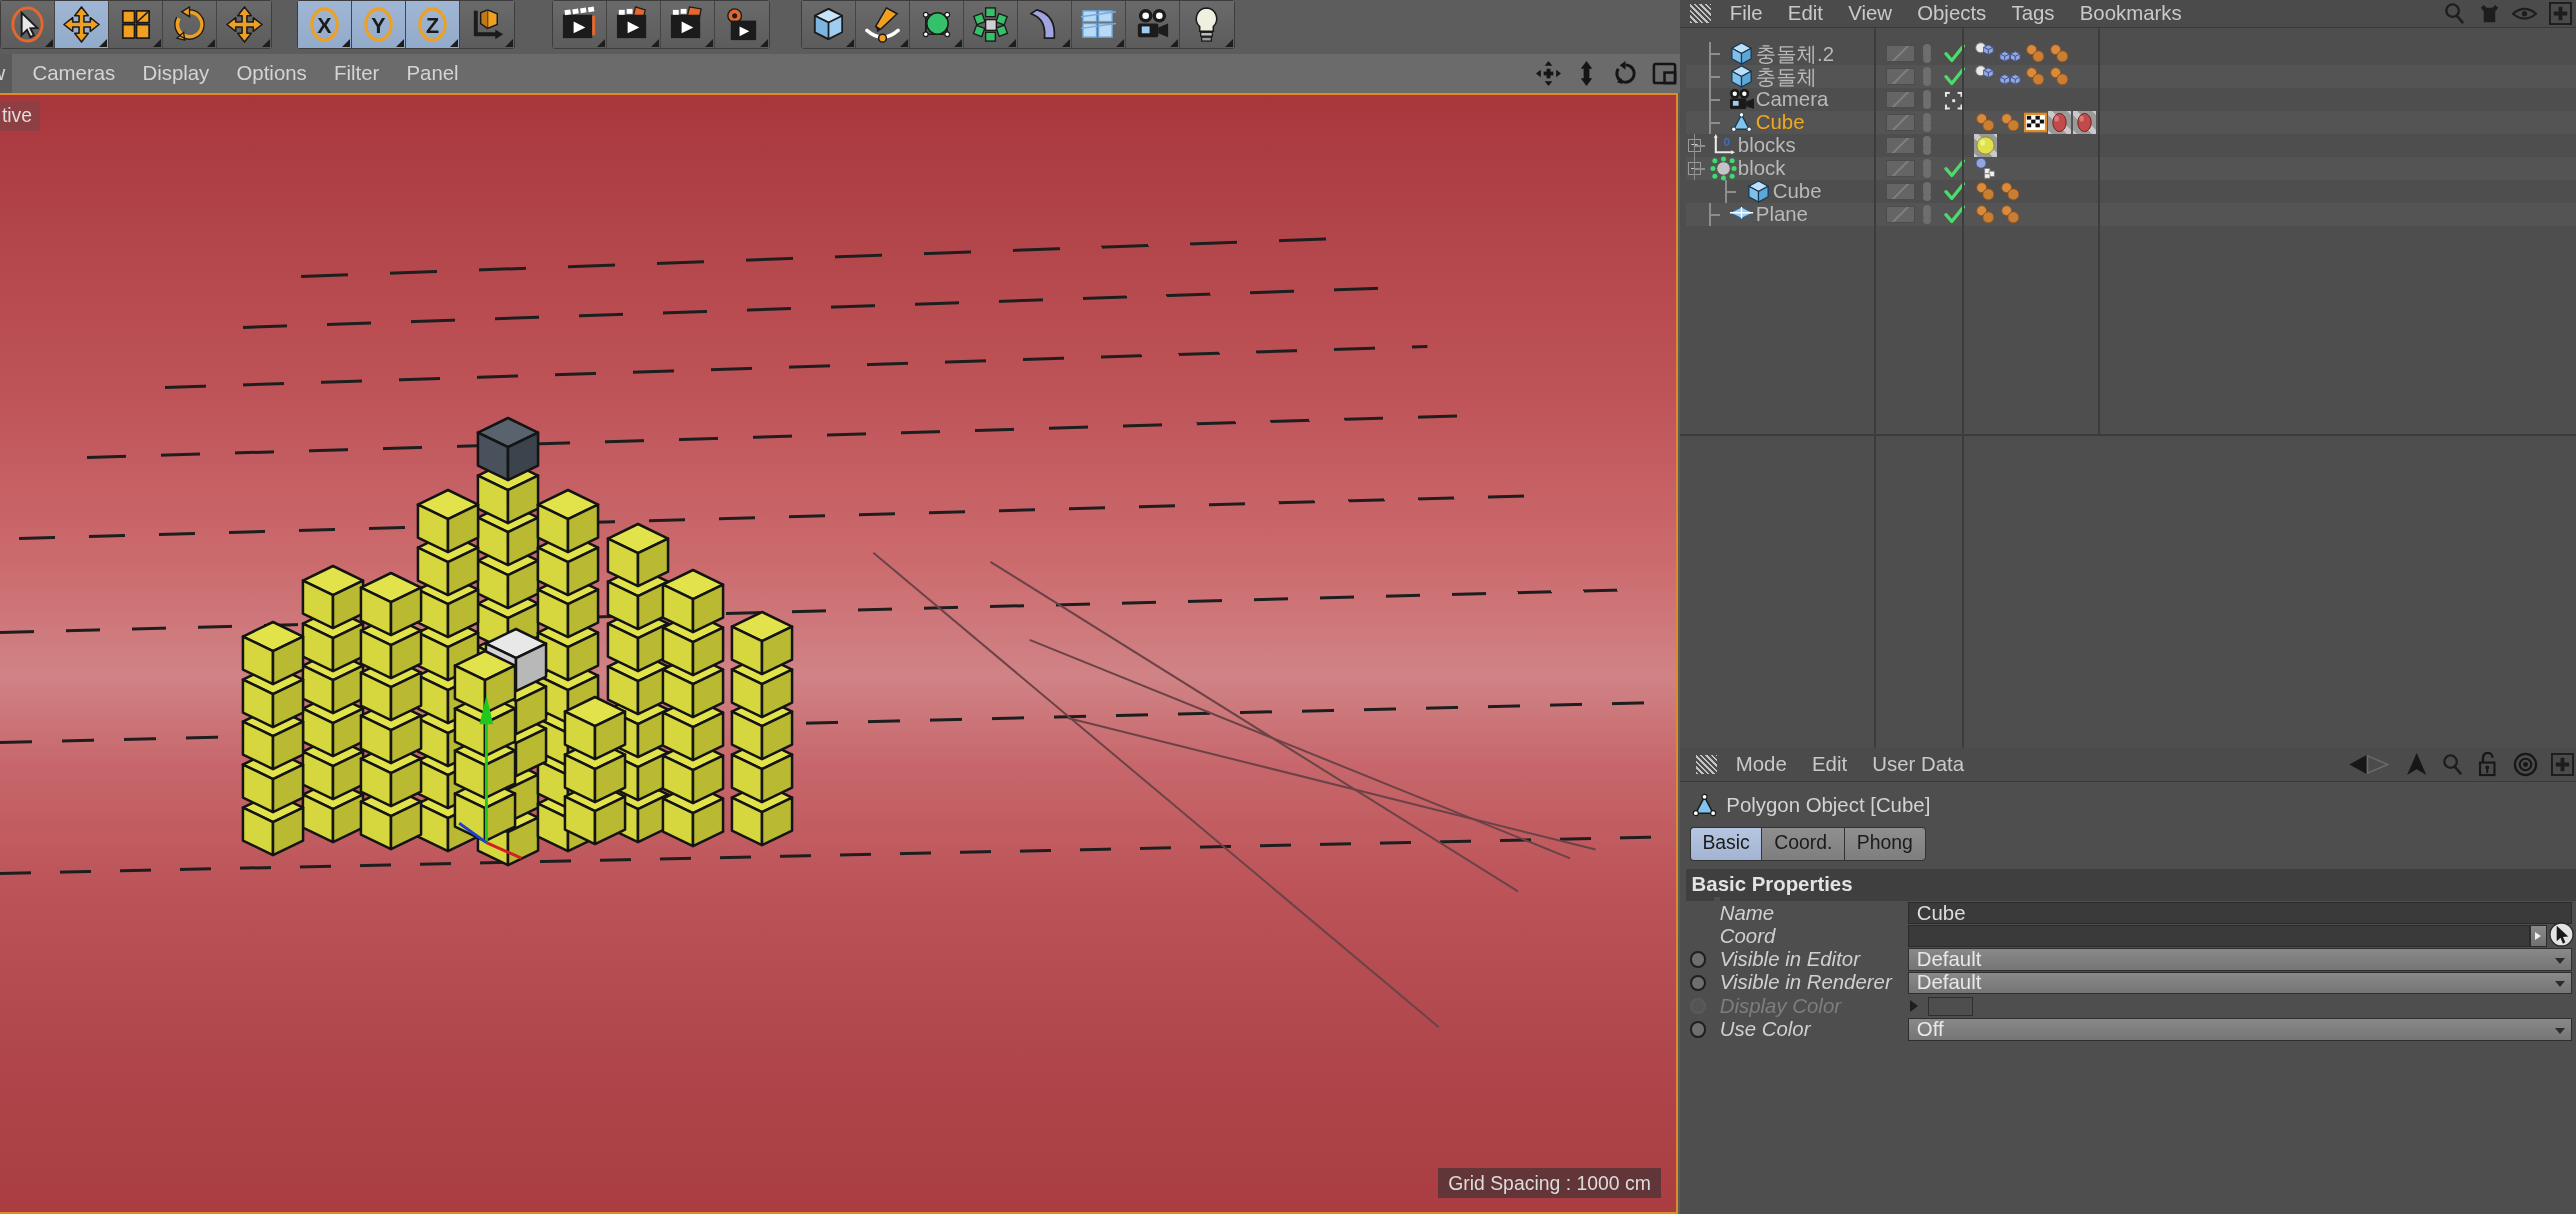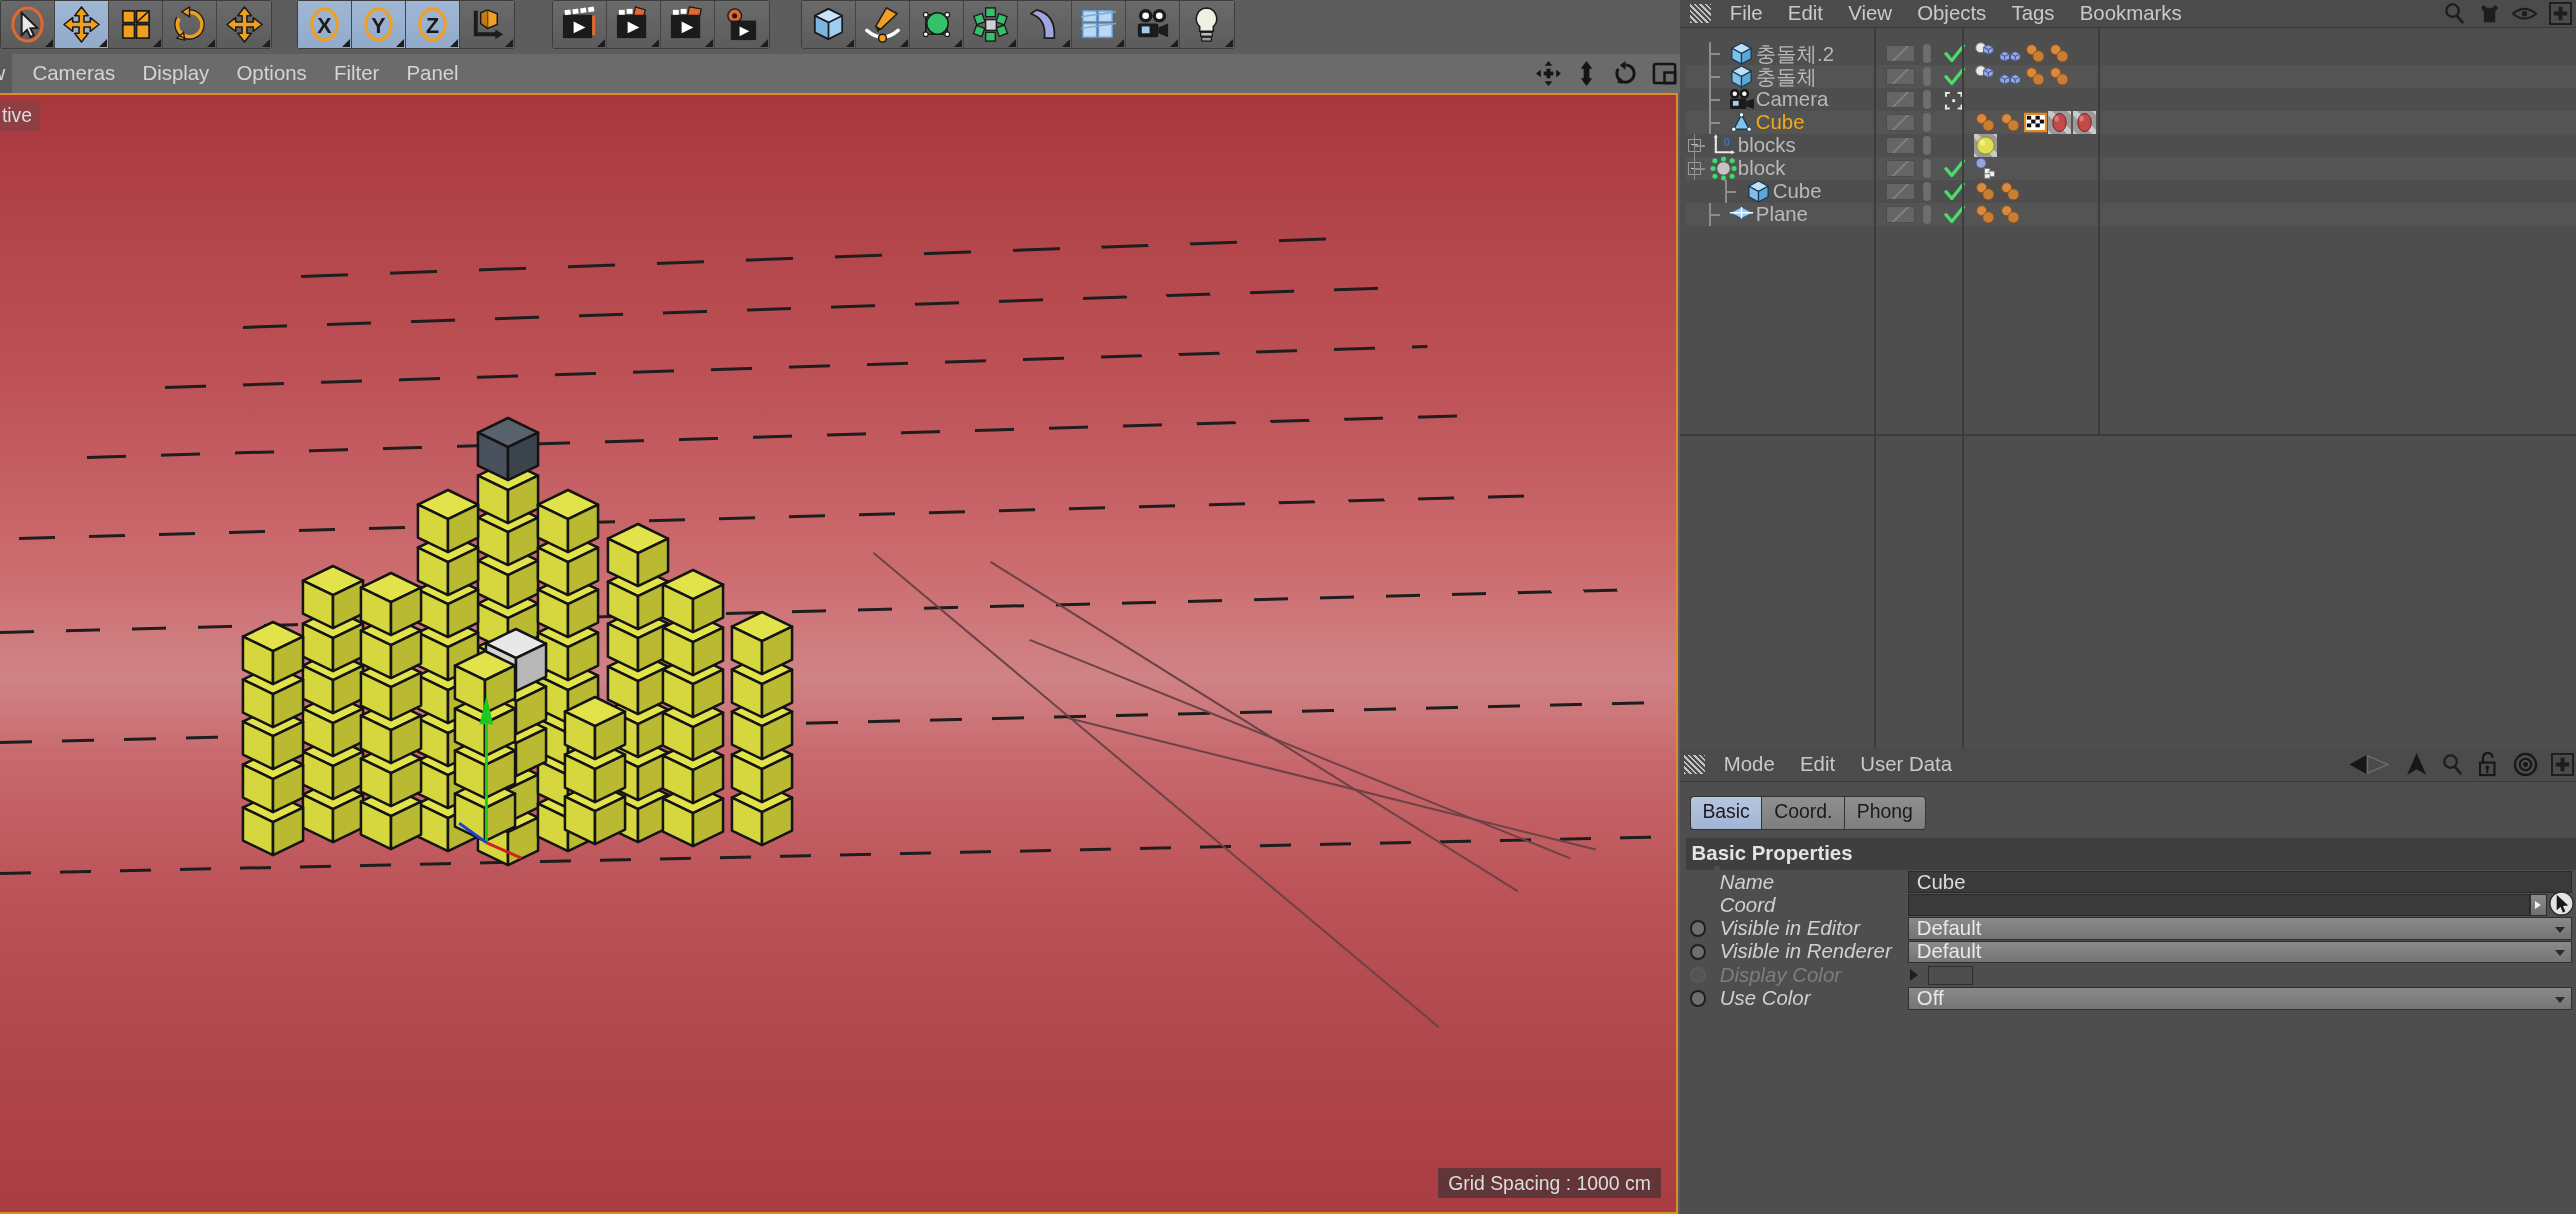--- a/index.html
+++ b/index.html
@@ -106,21 +106,21 @@
   .oname { font-size:20.4px; color:#b9b9b9; white-space:nowrap; }
   .oname.sel { color:#f0a91e; }
   .col-div { position:absolute; top:0; bottom:0; width:1.9px; background:#3c3c3c; }
   .tagslot { width:23px; height:23px; position:relative; }
 
   
   #attrman {
     position:absolute; left:1680px; top:748px; width:896px; height:466px;
     background:#4b4b4b;
   }
-  #am-head { height:33px; display:flex; align-items:center; padding-left:4px; }
+  #am-head { height:33px; display:flex; align-items:center; padding-left:16px; }
   #am-head-icons { margin-left:auto; display:flex; align-items:center; gap:13.6px; padding-right:1.9px; }
   #am-body { position:absolute; left:0; top:33px; right:0; bottom:0;
              background:#4e4e4e; border-top:1.9px solid #3a3a3a; padding:7.8px 0 0 5.8px; }
   #am-objline { display:flex; align-items:center; gap:9.7px; height:31px; padding-left:5.8px; }
   #am-objline .txt { font-size:20.4px; color:#d3d3d3; }
   #am-tabs { display:flex; margin:5.8px 0 0 3.9px; }
   .atab {
     font-size:19.4px; padding:3.9px 11.7px 5.8px; color:#1b1b1b;
     background: linear-gradient(#8f8f8f,#7e7e7e);
     border:1px solid #333; border-right:none; cursor:pointer;
@@ -1529,20 +1529,29 @@
           </div>
           <div style="display: flex; align-items: center; cursor: pointer;">
             <svg width="23" height="23" viewBox="0 0 24 24">
               <rect x="1" y="1" width="22" height="22" fill="none" stroke="#1d1d1d" stroke-width="2"></rect>
               <path d="M12 5 v14 M5 12 h14" stroke="#1d1d1d" stroke-width="4"></path>
             </svg>
           </div>
         </div>
     </div>
     <div id="am-body">
+      <div id="am-objline">
+        <svg width="25" height="25" viewBox="0 0 26 26">
+          <polygon points="13,4 22,21 4,21" fill="#7fc4ef" stroke="#1b1b1b" stroke-width="1.6"></polygon>
+          <circle cx="13" cy="4" r="2.6" fill="#fff" stroke="#1b1b1b" stroke-width="1.2"></circle>
+          <circle cx="22" cy="21" r="2.6" fill="#fff" stroke="#1b1b1b" stroke-width="1.2"></circle>
+          <circle cx="4" cy="21" r="2.6" fill="#fff" stroke="#1b1b1b" stroke-width="1.2"></circle>
+        </svg>
+        <div class="txt">Polygon Object [Cube]</div>
+      </div>
       <div id="am-tabs">
           <div class="atab on">Basic</div>
           <div class="atab">Coord.</div>
           <div class="atab">Phong</div>
         </div>
       <div id="am-section">Basic Properties</div>
       <div id="am-props">
           <div class="prow">
             <span class="pradio none"></span>
             <span class="plabel"><span class="pdots"></span><span>Name</span></span>

